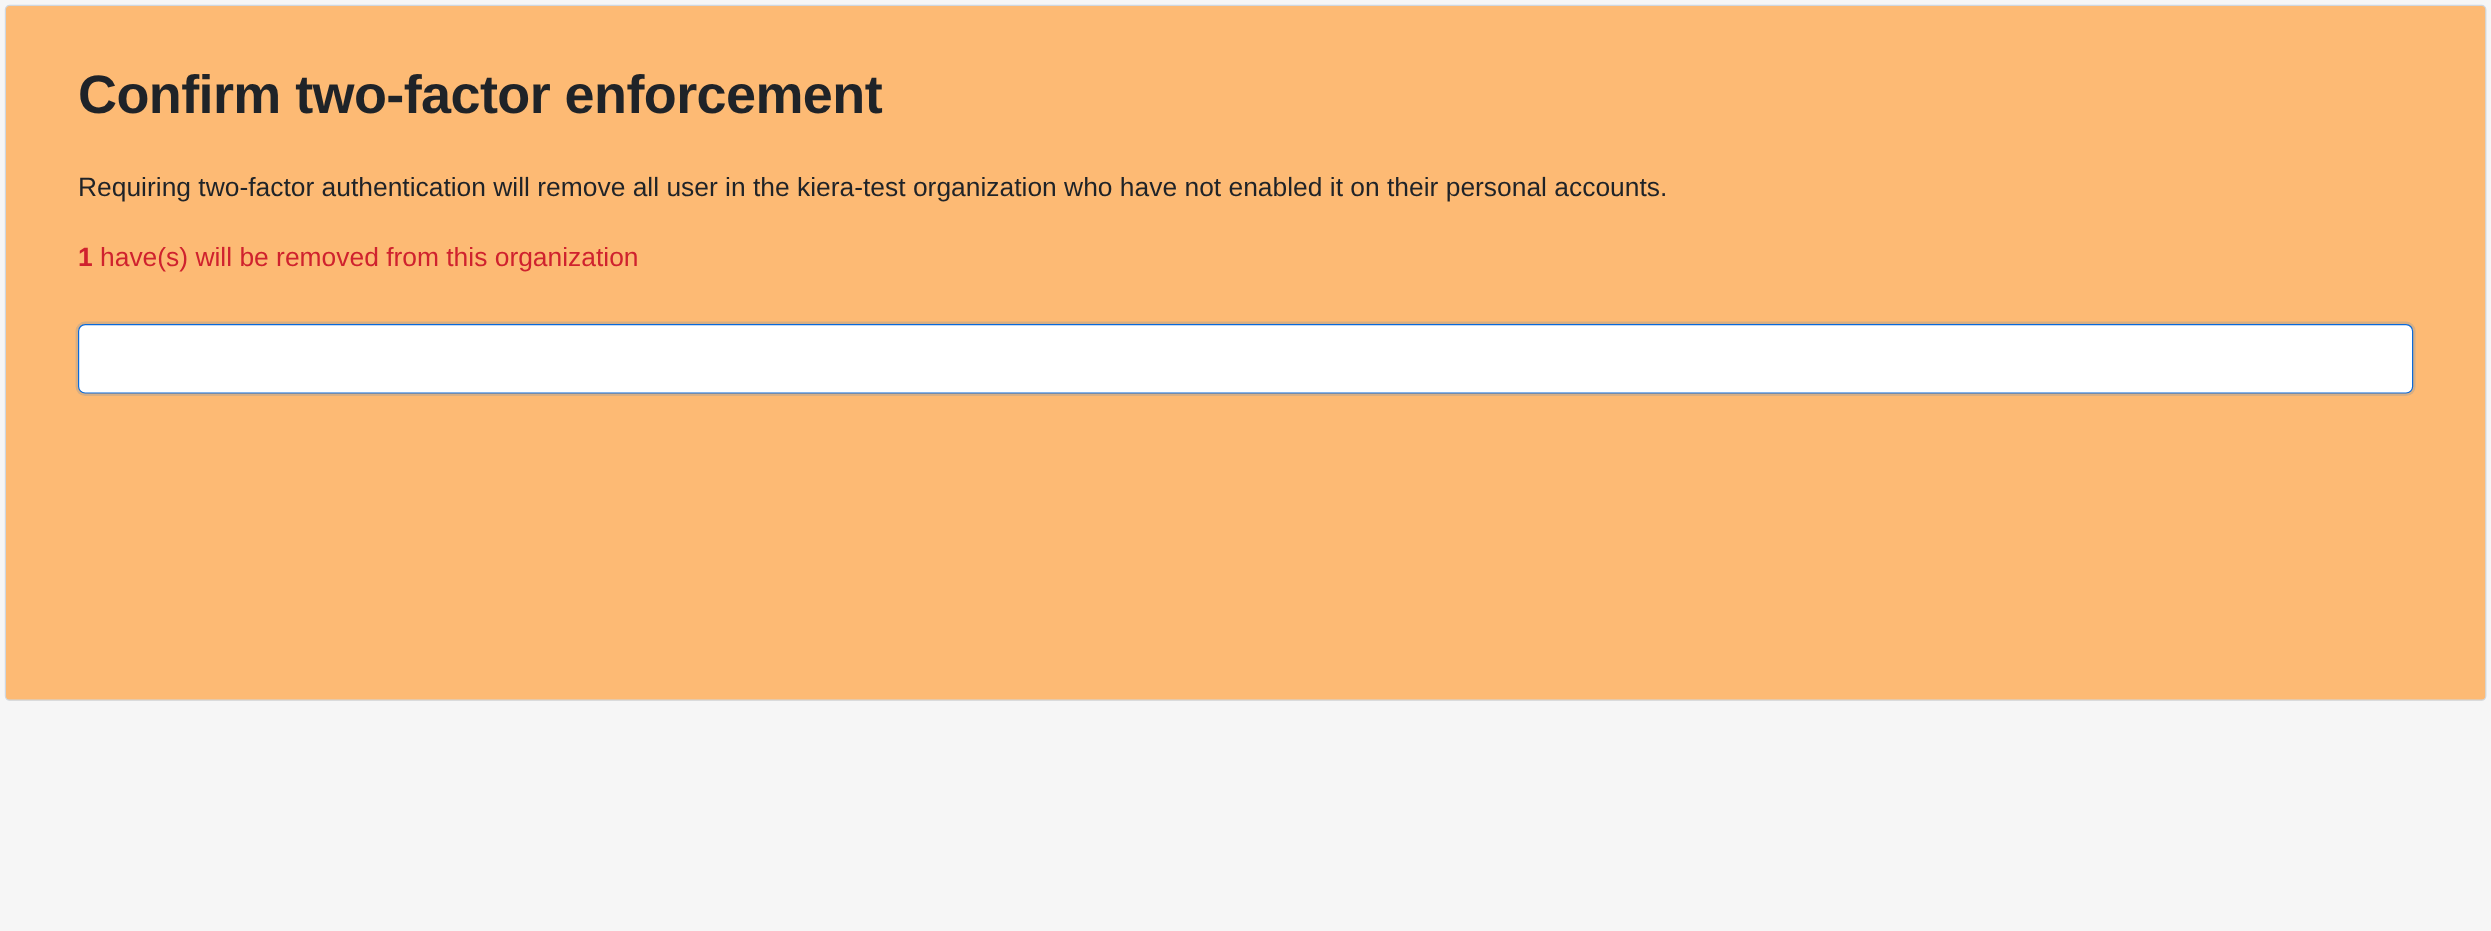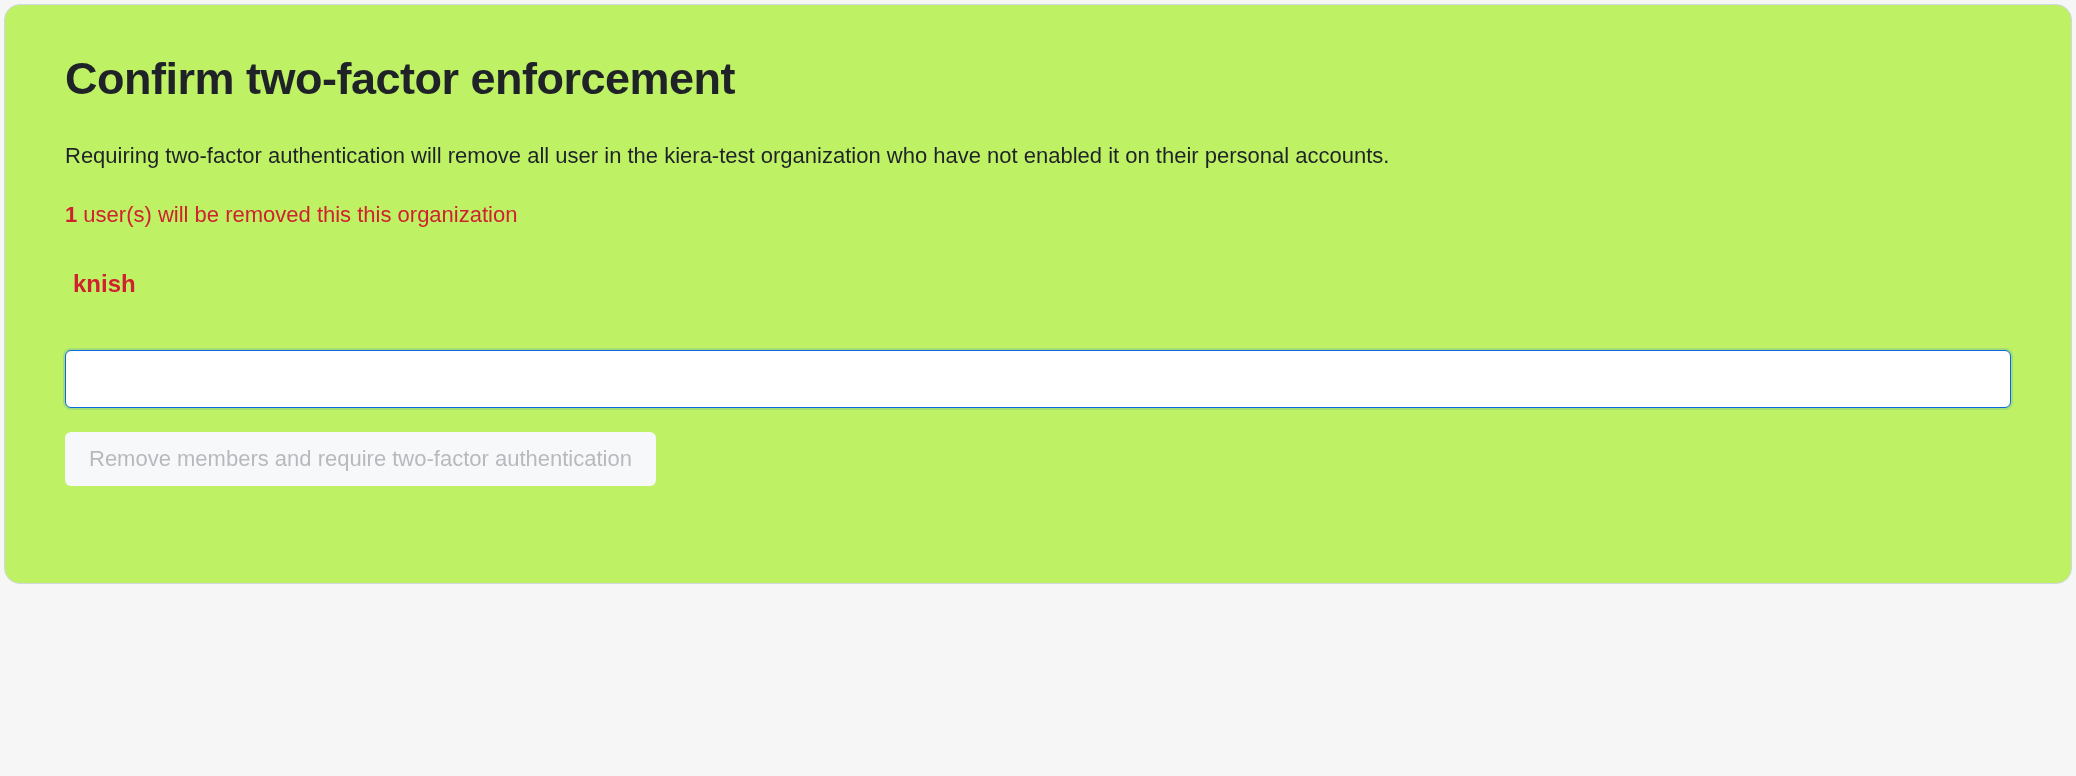--- a/index.html
+++ b/index.html
@@ -7,23 +7,23 @@
       padding: 0;
       box-sizing: border-box;
     }
     body {
       font-family: -apple-system, BlinkMacSystemFont, "Segoe UI", Helvetica, Arial, sans-serif;
       background: #f6f6f6;
       padding: 4px;
       color: #1f2328;
     }
     .panel {
-      background: #bef264;
+      background: #fdba74;
       border: 1px solid #d0d7de;
-      border-radius: 16px;
+      border-radius: 4px;
       padding: 48px 60px 40px 60px;
       width: 100%;
       min-height: 580px;
     }
     .title {
       font-size: 45px;
       font-weight: 700;
       margin-bottom: 36px;
       letter-spacing: -0.5px;
     }
@@ -85,24 +85,20 @@
 <body>
 
 <div class="panel">
   <h1 class="title">Confirm two-factor enforcement</h1>
 
   <p class="description">
     <span>Requiring two-factor authentication will remove all user in the </span><span class="bold">kiera-test</span><span> organization who have not enabled it on their personal accounts.</span>
   </p>
 
   <p class="warning-line">
-    <span class="bold">1</span><span> user(s) will be removed this this organization</span>
+    <span class="bold">1</span><span> have(s) will be removed from this organization</span>
   </p>
 
-  <div class="user-list">
-    <div class="user-item">knish</div>
-  </div>
 
 
   <input type="text" class="confirm-input" autofocus="" value="" style="">
 
-  <button class="submit-button" disabled="">Remove members and require two-factor authentication</button>
 </div>
 
 </body></html>

